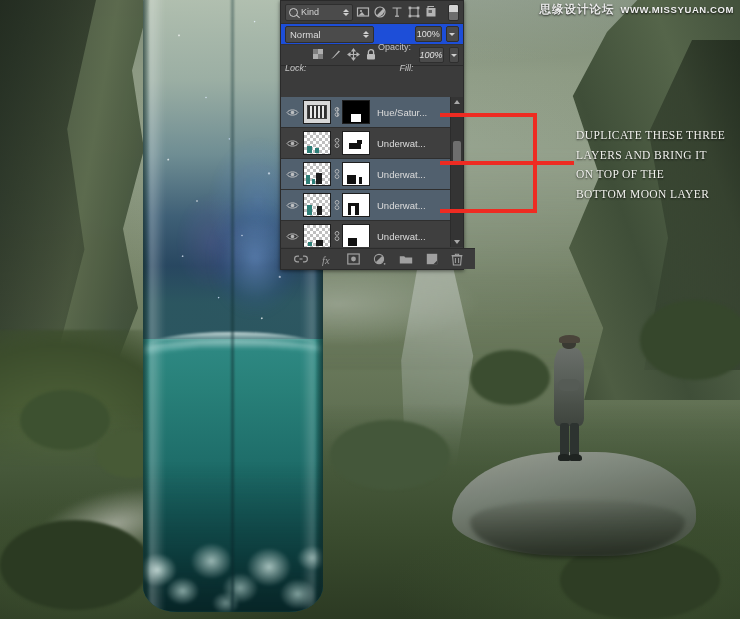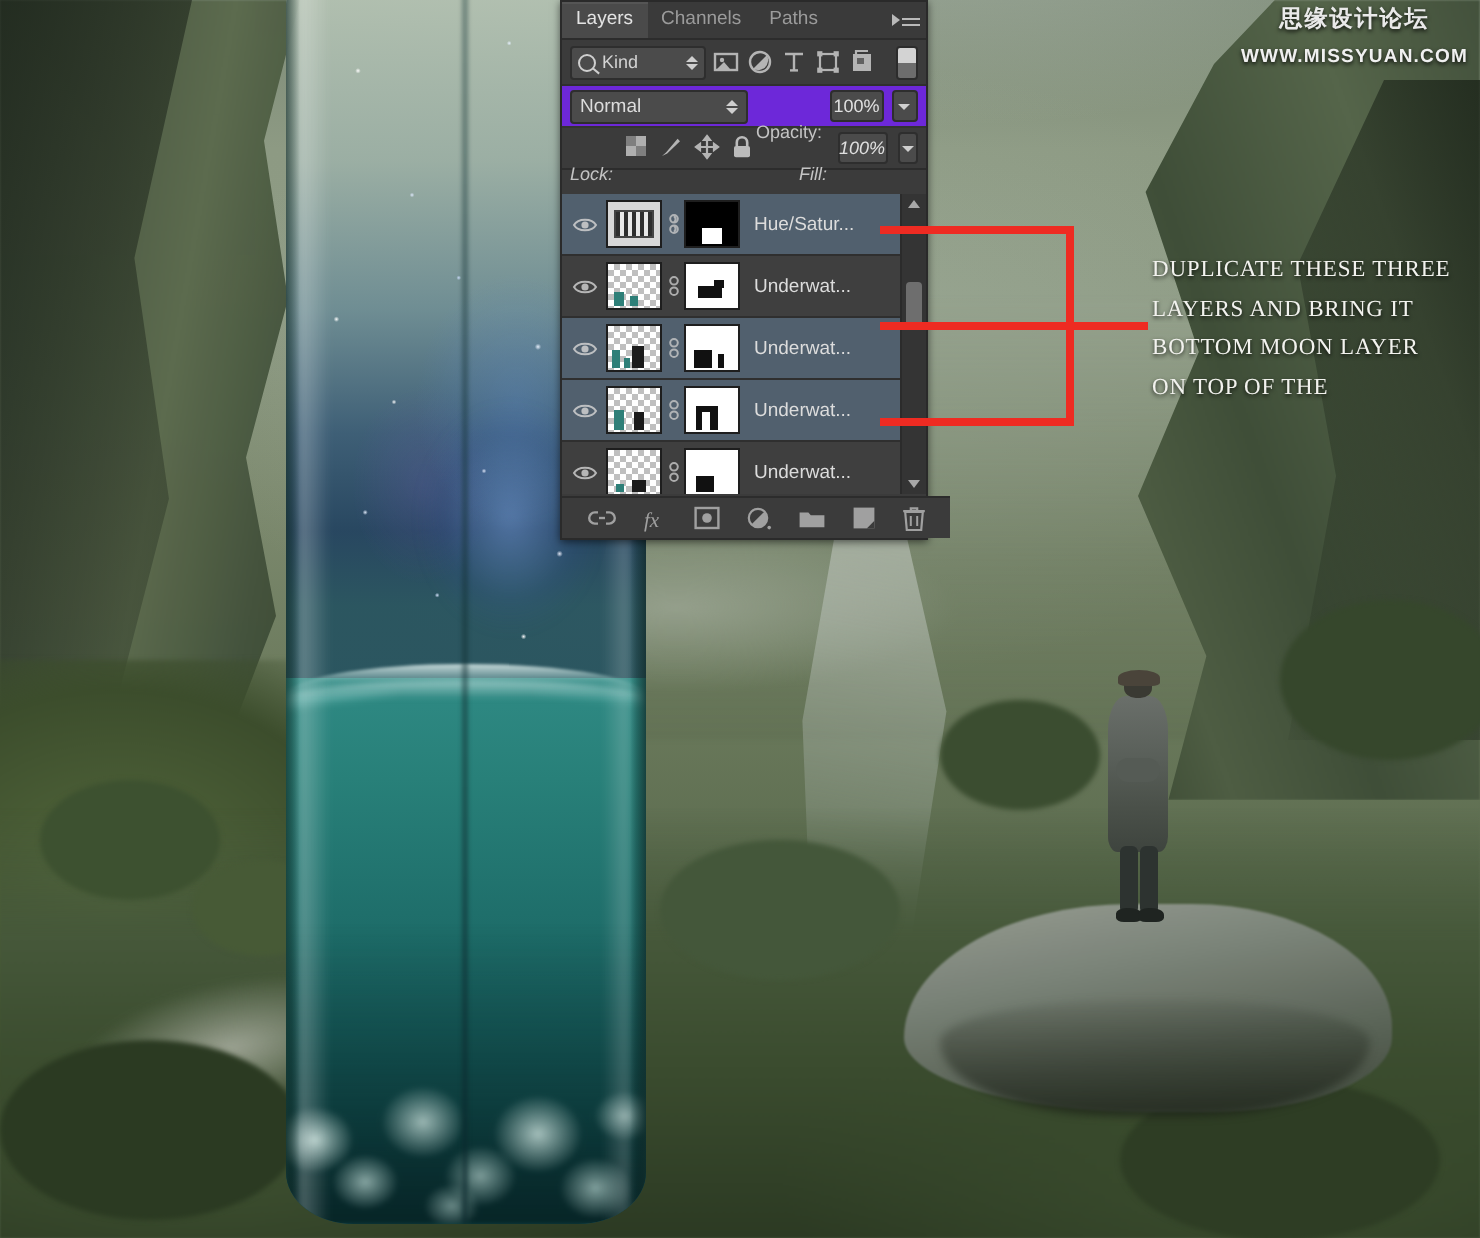--- a/index.html
+++ b/index.html
@@ -177,21 +177,21 @@
   .kindbox .txt{font-size:9px;color:#d3d3d3;}
   .kindbox .arrows{margin-left:auto;display:flex;flex-direction:column;gap:1px;}
   .kindbox .arrows i{width:0;height:0;border-left:3px solid transparent;border-right:3px solid transparent;}
   .kindbox .arrows i:first-child{border-bottom:3px solid #cfcfcf;}
   .kindbox .arrows i:last-child{border-top:3px solid #cfcfcf;}
   .fic{width:14px;height:14px;position:relative;opacity:.82;}
   .fic svg{display:block;}
   .fswitch{width:9px;height:15px;margin-left:auto;border-radius:2px;
     background:linear-gradient(180deg,#d3d3d3 0 50%,#6d6d6d 50% 100%);border:1px solid #2c2c2c;}
 
-  .moderow{height:20px;background:#6d28d9;display:flex;align-items:center;
+  .moderow{height:20px;background:#1d4ed8;display:flex;align-items:center;
     padding:0 4px;gap:4px;border-bottom:1px solid #333;}
   .modebox{display:flex;align-items:center;background:#4b4b4b;border:1px solid #2e2e2e;
     border-radius:2px;height:15px;width:90px;padding:0 4px;}
   .modebox .txt{font-size:9.5px;color:#dcdcdc;}
   .modebox .arrows{margin-left:auto;display:flex;flex-direction:column;gap:1px;}
   .modebox .arrows i{width:0;height:0;border-left:3px solid transparent;border-right:3px solid transparent;}
   .modebox .arrows i:first-child{border-bottom:3px solid #cfcfcf;}
   .modebox .arrows i:last-child{border-top:3px solid #cfcfcf;}
   .lbl{font-size:9px;color:#c4c4c4;margin-top:26px;}
   .numbox{background:#4b4b4b;border:1px solid #2e2e2e;border-radius:2px;height:14px;
@@ -240,21 +240,21 @@
   .botbar .bic{opacity:.78;display:flex;align-items:flex-end;}
 
   
   .anno-svg{position:absolute;left:0;top:0;width:740px;height:619px;pointer-events:none;}
   .anno-text{position:absolute;left:576px;top:126px;width:164px;
     font-family:"Liberation Serif",serif;font-size:11.5px;letter-spacing:.4px;
     color:#f2f2ee;line-height:19.5px;text-shadow:0 1px 2px rgba(0,0,0,.8);}
   .anno-text div{white-space:nowrap;}
 
   
-  .wm{position:absolute;right:6px;top:2px;display:flex;align-items:center;gap:6px;flex-direction:column;}
+  .wm{position:absolute;right:6px;top:2px;display:flex;align-items:center;gap:6px;}
   .wm .cn{font-family:"DejaVu Sans",sans-serif;font-size:11.5px;font-weight:bold;color:#e9e9e9;
     text-shadow:0 1px 2px rgba(0,0,0,.85);letter-spacing:1px;}
   .wm .en{font-family:"Liberation Sans",sans-serif;font-size:9.5px;font-weight:bold;color:#f0f0f0;
     text-shadow:0 1px 2px rgba(0,0,0,.85);letter-spacing:.6px;}
 </style>
 </head>
 <body>
 
 <div id="stage">
 
@@ -308,31 +308,20 @@
     <div class="bottle-edge-r"></div>
   </div>
 
   <div class="wm">
     <span class="cn">思缘设计论坛</span>
     <span class="en">WWW.MISSYUAN.COM</span>
   </div>
 
   <div class="ps-panel">
 
-    <div class="tabbar">
-      <div class="tab active">Layers</div>
-      <div class="tab">Channels</div>
-      <div class="tab">Paths</div>
-      <div class="tab-menu">
-        <span class="tri"></span>
-          <i></i>
-          <i></i>
-          <i></i>
-      </div>
-    </div>
 
     <div class="filterbar">
       <div class="kindbox">
         <span class="lens"></span>
         <span class="txt">Kind</span>
         <span class="arrows">
             <i></i>
             <i></i>
           </span>
       </div>
@@ -608,17 +597,17 @@
       <line x1="440" y1="163" x2="537" y2="163"></line>
       <line x1="440" y1="211" x2="537" y2="211"></line>
       <line x1="535" y1="113" x2="535" y2="213"></line>
       <line x1="535" y1="163" x2="574" y2="163"></line>
     </g>
   </svg>
 
   <div class="anno-text">
     <div>DUPLICATE THESE THREE</div>
     <div>LAYERS AND BRING IT</div>
+    <div>ON TOP OF THE</div>
     <div>BOTTOM MOON LAYER</div>
-    <div>ON TOP OF THE</div>
   </div>
 
 </div>
 
 </body></html>

